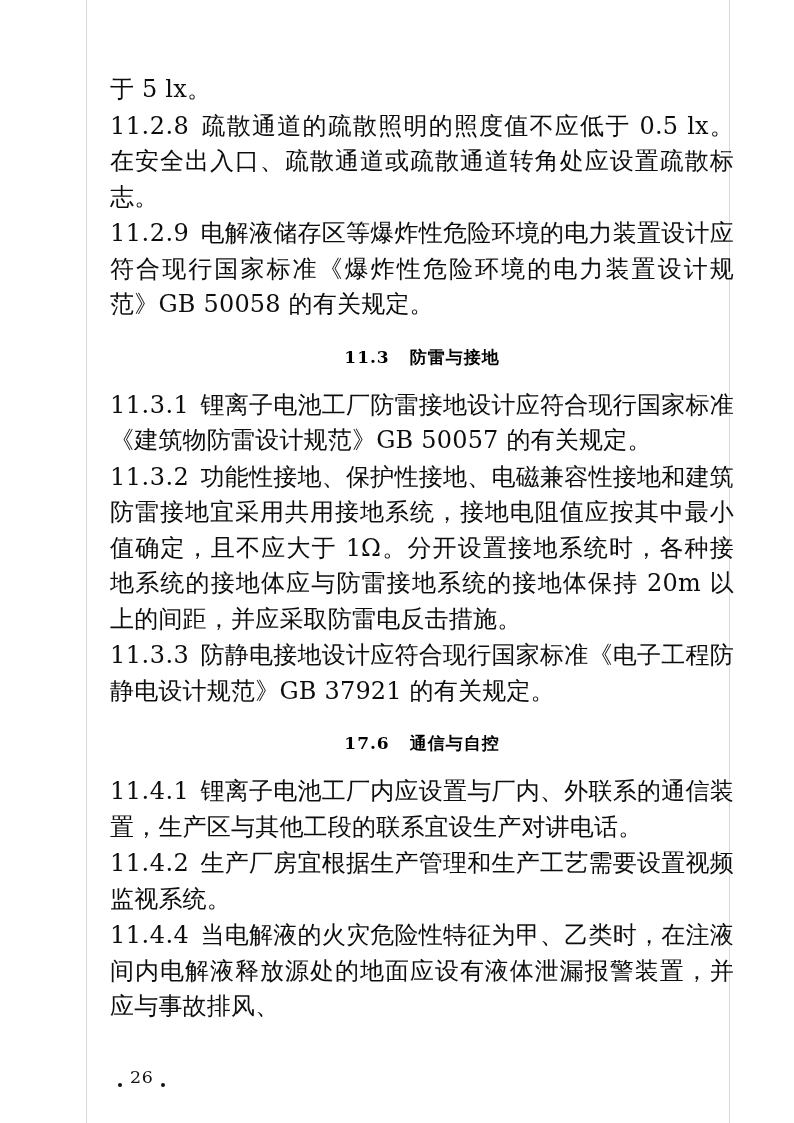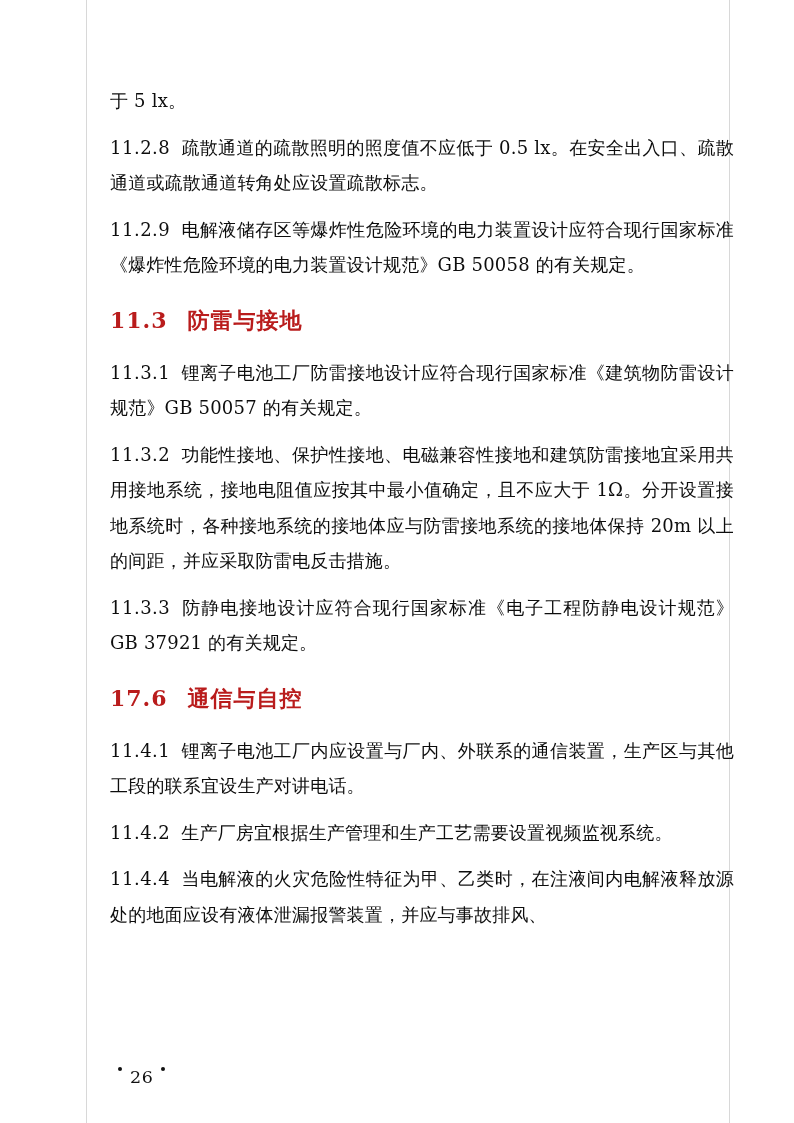--- a/index.html
+++ b/index.html
@@ -35,56 +35,57 @@
     height: 1123px;
     background: #d8d8d8;
   }
   .content {
     position: absolute;
     left: 110px;
     top: 72px;
     width: 624px;
   }
   .para {
-    font-size: 18px;
+    font-size: 24px;
     line-height: 35.5px;
     color: #0d0d0d;
-    margin: 11px 0 1px 0;
+    margin: 0 0 1px 0;
     text-align: justify;
     text-justify: inter-ideograph;
     letter-spacing: 0.2px;
   }
   .num {
     font-weight: normal;
     letter-spacing: 0.5px;
   }
   .gap {
     display: inline-block;
     width: 11px;
   }
   .heading {
-    font-size: 22px;
+    font-size: 17px;
     font-weight: bold;
+    text-align: center;
     margin: 23px 0 19px 0;
-    color: #b91c1c;
+    color: #000000;
     letter-spacing: 1px;
   }
   .heading .hgap {
     display: inline-block;
     width: 20px;
   }
   .footer {
     position: absolute;
     left: 110px;
     bottom: 36px;
     width: 624px;
     font-size: 17.5px;
     color: #111;
     display: flex;
-    align-items: flex-start;
+    align-items: flex-end;
     margin-top: 36px;
   }
   .footer .dot {
     display: inline-block;
     width: 4px;
     height: 4px;
     border-radius: 50%;
     background: #111;
     margin: 0 8px;
   }

